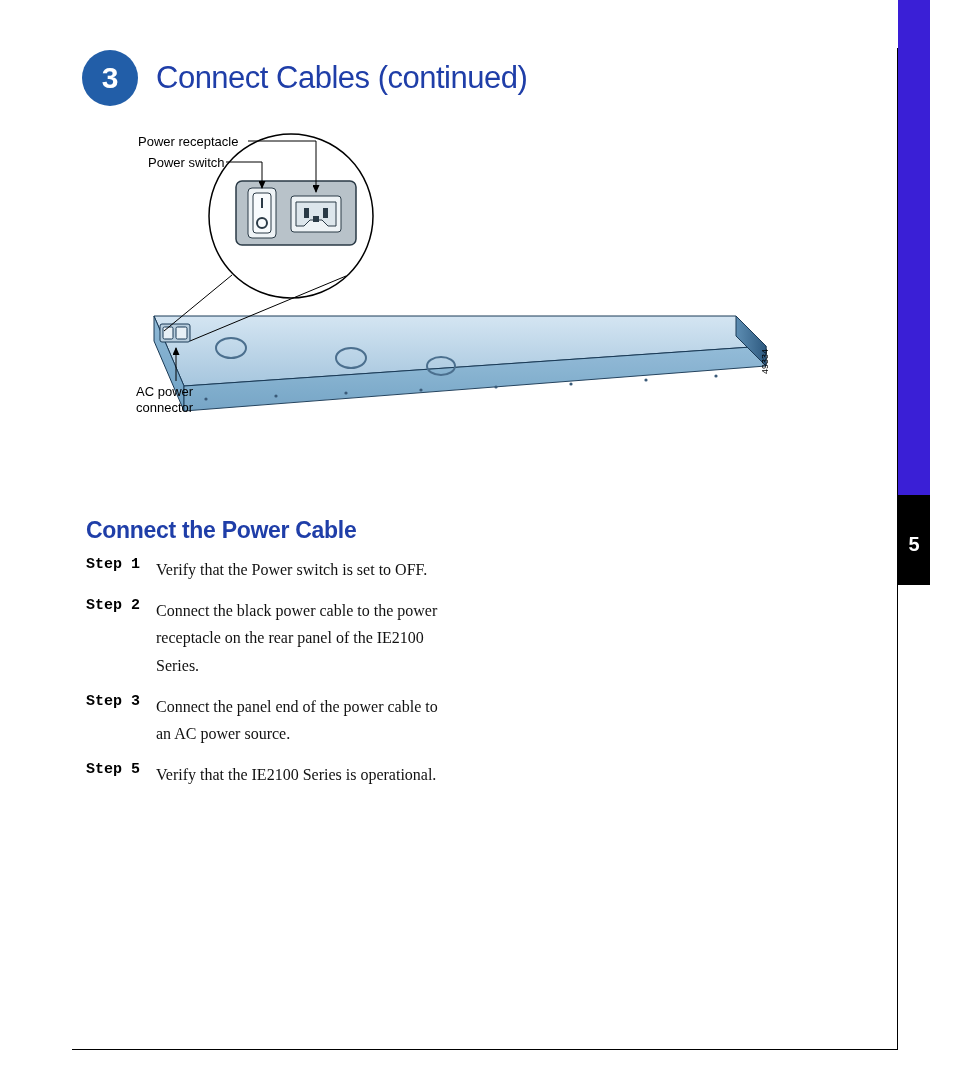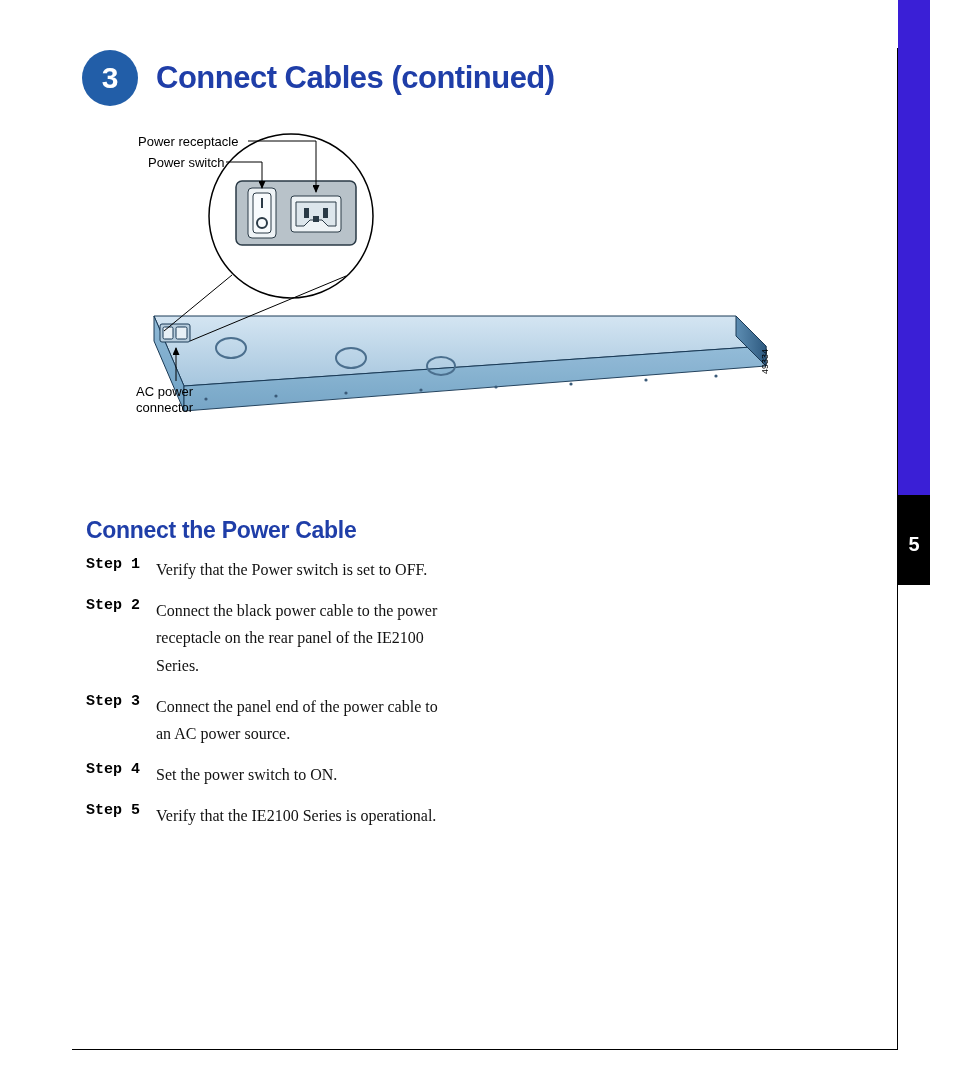--- a/index.html
+++ b/index.html
@@ -77,21 +77,21 @@
     color: #fff;
     display: flex;
     align-items: center;
     justify-content: center;
     font-family: Arial, Helvetica, sans-serif;
     font-weight: 700;
     font-size: 30px;
   }
   .section-title {
     font-family: Arial, Helvetica, sans-serif;
-    font-weight: 700;
+    font-weight: 400;
     font-size: 31px;
     letter-spacing: -0.5px;
     color: #1f3ea8;
     font-stretch: condensed;
   }
 
   
   .diagram {
     position: absolute;
     left: 136px;
@@ -270,23 +270,19 @@
       </div>
       <div class="step-row">
         <div class="step-label">Step 2</div>
         <div class="step-text">Connect the black power cable to the power receptacle on the rear panel of the IE2100 Series.</div>
       </div>
       <div class="step-row">
         <div class="step-label">Step 3</div>
         <div class="step-text">Connect the panel end of the power cable to an AC power source.</div>
       </div>
       <div class="step-row">
-        <div class="step-label">Step 4</div>
-        <div class="step-text">Set the power switch to ON.</div>
-      </div>
-      <div class="step-row">
         <div class="step-label">Step 5</div>
         <div class="step-text">Verify that the IE2100 Series is operational.</div>
       </div>
     </div>
   </div>
 
 </div>
 
 </body></html>

